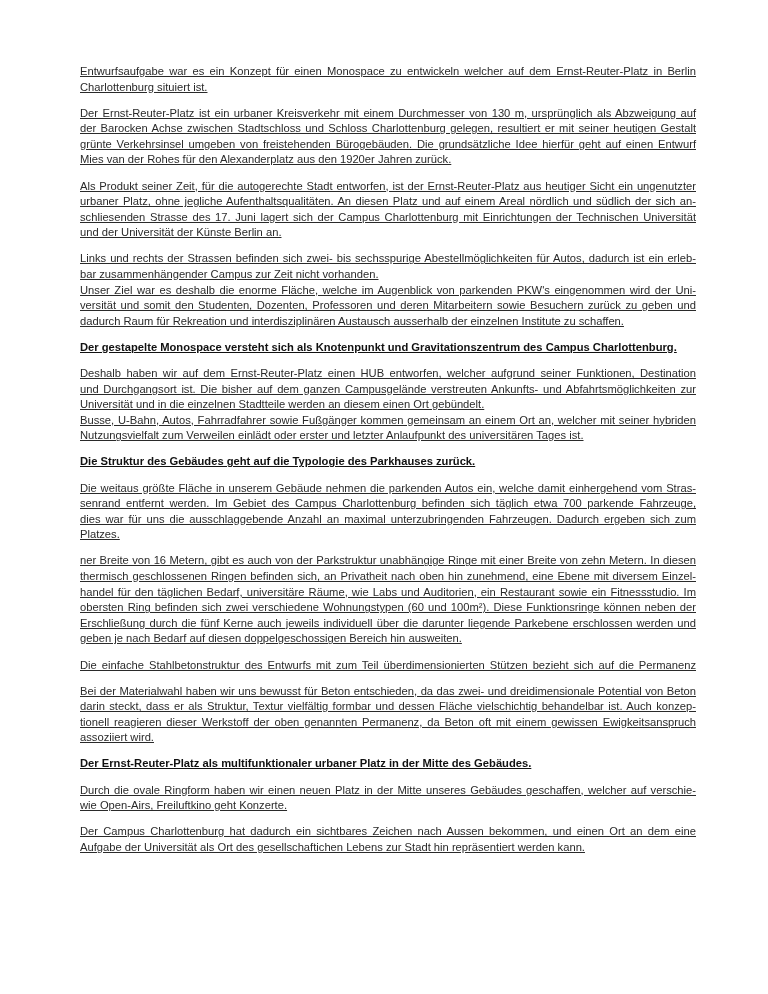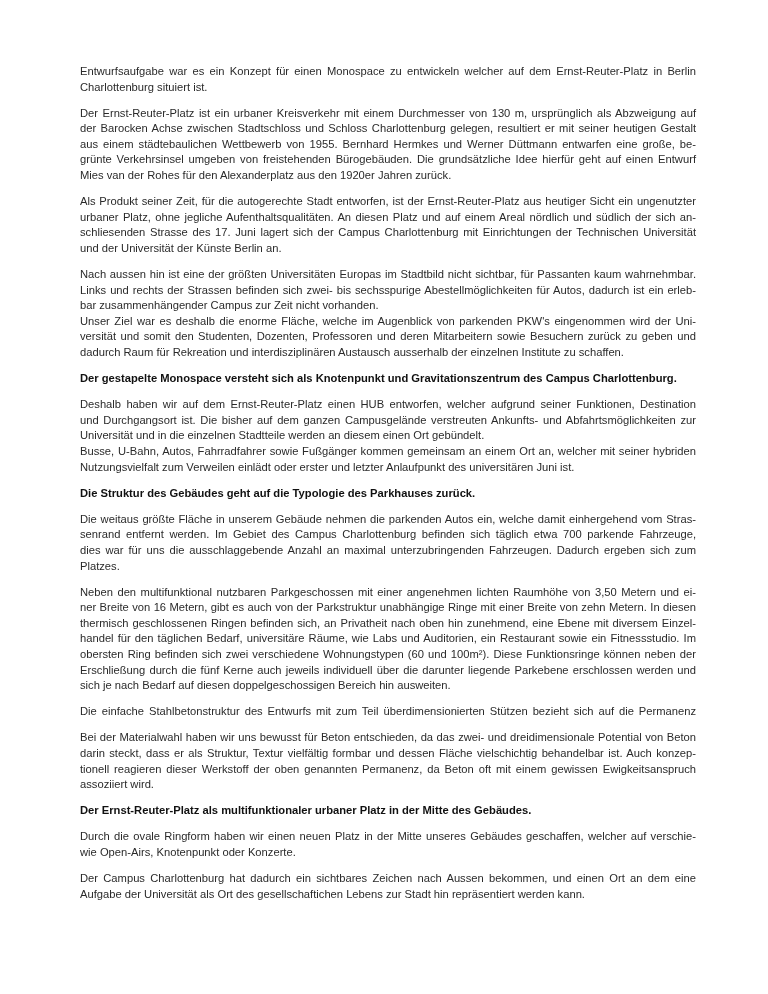--- a/index.html
+++ b/index.html
@@ -27,20 +27,21 @@
     }
     .page p {
       margin: 0 0 10.5px 0;
     }
     .page p.heading {
       font-weight: bold;
       color: #111111;
     }
     .line {
       display: block;
+      text-decoration: underline;
     }
     .line.justify {
       text-align: justify;
       text-align-last: justify;
     }
     .line.left {
       text-align: center;
       text-align-last: left;
     }
   </style>
@@ -50,92 +51,89 @@
 <div class="page">
 
   <p>
     <span class="line justify">Entwurfsaufgabe war es ein Konzept für einen Monospace zu entwickeln welcher auf dem Ernst-Reuter-Platz in Berlin</span>
     <span class="line left">Charlottenburg situiert ist.</span>
   </p>
 
   <p>
     <span class="line justify">Der Ernst-Reuter-Platz ist ein urbaner Kreisverkehr mit einem Durchmesser von 130 m, ursprünglich als Abzweigung auf</span>
     <span class="line justify">der Barocken Achse zwischen Stadtschloss und Schloss Charlottenburg gelegen, resultiert er mit seiner heutigen Gestalt</span>
-    <span class="line justify">aus einem städtebaulichen Wettbewerb von 1955. Bernhard Hermkes und Werner Düttmann entwarfen eine große, be-</span>
     <span class="line justify">grünte Verkehrsinsel umgeben von freistehenden Bürogebäuden. Die grundsätzliche Idee hierfür geht auf einen Entwurf</span>
     <span class="line left">Mies van der Rohes für den Alexanderplatz aus den 1920er Jahren zurück.</span>
   </p>
 
   <p>
     <span class="line justify">Als Produkt seiner Zeit, für die autogerechte Stadt entworfen, ist der Ernst-Reuter-Platz aus heutiger Sicht ein ungenutzter</span>
     <span class="line justify">urbaner Platz, ohne jegliche Aufenthaltsqualitäten. An diesen Platz und auf einem Areal nördlich und südlich der sich an-</span>
     <span class="line justify">schliesenden Strasse des 17. Juni lagert sich der Campus Charlottenburg mit Einrichtungen der Technischen Universität</span>
     <span class="line left">und der Universität der Künste Berlin an.</span>
   </p>
 
 
   <p>
-    <span class="line justify">Nach aussen hin ist eine der größten Universitäten Europas im Stadtbild nicht sichtbar, für Passanten kaum wahrnehmbar.</span>
     <span class="line justify">Links und rechts der Strassen befinden sich zwei- bis sechsspurige Abestellmöglichkeiten für Autos, dadurch ist ein erleb-</span>
     <span class="line left">bar zusammenhängender Campus zur Zeit nicht vorhanden.</span>
     <span class="line justify">Unser Ziel war es deshalb die enorme Fläche, welche im Augenblick von parkenden PKW's eingenommen wird der Uni-</span>
     <span class="line justify">versität und somit den Studenten, Dozenten, Professoren und deren Mitarbeitern sowie Besuchern zurück zu geben und</span>
     <span class="line left">dadurch Raum für Rekreation und interdisziplinären Austausch ausserhalb der einzelnen Institute zu schaffen.</span>
   </p>
 
   <p class="heading">
     <span class="line left">Der gestapelte Monospace versteht sich als Knotenpunkt und Gravitationszentrum des Campus Charlottenburg.</span>
   </p>
 
   <p>
     <span class="line justify">Deshalb haben wir auf dem Ernst-Reuter-Platz einen HUB entworfen, welcher aufgrund seiner Funktionen, Destination</span>
     <span class="line justify">und Durchgangsort ist. Die bisher auf dem ganzen Campusgelände verstreuten Ankunfts- und Abfahrtsmöglichkeiten zur</span>
     <span class="line left">Universität und in die einzelnen Stadtteile werden an diesem einen Ort gebündelt.</span>
     <span class="line justify">Busse, U-Bahn, Autos, Fahrradfahrer sowie Fußgänger kommen gemeinsam an einem Ort an, welcher mit seiner hybriden</span>
-    <span class="line left">Nutzungsvielfalt zum Verweilen einlädt oder erster und letzter Anlaufpunkt des universitären Juni ist.</span>
+    <span class="line left">Nutzungsvielfalt zum Verweilen einlädt oder erster und letzter Anlaufpunkt des universitären Tages ist.</span>
   </p>
 
   <p class="heading">
     <span class="line left">Die Struktur des Gebäudes geht auf die Typologie des Parkhauses zurück.</span>
   </p>
 
   <p>
     <span class="line justify">Die weitaus größte Fläche in unserem Gebäude nehmen die parkenden Autos ein, welche damit einhergehend vom Stras-</span>
     <span class="line justify">senrand entfernt werden. Im Gebiet des Campus Charlottenburg befinden sich täglich etwa 700 parkende Fahrzeuge,</span>
     <span class="line justify">dies war für uns die ausschlaggebende Anzahl an maximal unterzubringenden Fahrzeugen. Dadurch ergeben sich zum</span>
     <span class="line left">Platzes.</span>
   </p>
 
   <p>
-    <span class="line justify">Neben den multifunktional nutzbaren Parkgeschossen mit einer angenehmen lichten Raumhöhe von 3,50 Metern und ei-</span>
     <span class="line justify">ner Breite von 16 Metern, gibt es auch von der Parkstruktur unabhängige Ringe mit einer Breite von zehn Metern. In diesen</span>
     <span class="line justify">thermisch geschlossenen Ringen befinden sich, an Privatheit nach oben hin zunehmend, eine Ebene mit diversem Einzel-</span>
     <span class="line justify">handel für den täglichen Bedarf, universitäre Räume, wie Labs und Auditorien, ein Restaurant sowie ein Fitnessstudio. Im</span>
     <span class="line justify">obersten Ring befinden sich zwei verschiedene Wohnungstypen (60 und 100m²). Diese Funktionsringe können neben der</span>
     <span class="line justify">Erschließung durch die fünf Kerne auch jeweils individuell über die darunter liegende Parkebene erschlossen werden und</span>
-    <span class="line left">sich je nach Bedarf auf diesen doppelgeschossigen Bereich hin ausweiten.</span>
+    <span class="line left">geben je nach Bedarf auf diesen doppelgeschossigen Bereich hin ausweiten.</span>
   </p>
 
   <p>
     <span class="line justify">Die einfache Stahlbetonstruktur des Entwurfs mit zum Teil überdimensionierten Stützen bezieht sich auf die Permanenz</span>
   </p>
 
   <p>
     <span class="line justify">Bei der Materialwahl haben wir uns bewusst für Beton entschieden, da das zwei- und dreidimensionale Potential von Beton</span>
     <span class="line justify">darin steckt, dass er als Struktur, Textur vielfältig formbar und dessen Fläche vielschichtig behandelbar ist. Auch konzep-</span>
     <span class="line justify">tionell reagieren dieser Werkstoff der oben genannten Permanenz, da Beton oft mit einem gewissen Ewigkeitsanspruch</span>
     <span class="line left">assoziiert wird.</span>
   </p>
 
   <p class="heading">
     <span class="line left">Der Ernst-Reuter-Platz als multifunktionaler urbaner Platz in der Mitte des Gebäudes.</span>
   </p>
 
   <p>
     <span class="line justify">Durch die ovale Ringform haben wir einen neuen Platz in der Mitte unseres Gebäudes geschaffen, welcher auf verschie-</span>
-    <span class="line left">wie Open-Airs, Knotenpunkt oder Konzerte.</span>
+    <span class="line left">wie Open-Airs, Freiluftkino geht Konzerte.</span>
   </p>
 
   <p>
     <span class="line justify">Der Campus Charlottenburg hat dadurch ein sichtbares Zeichen nach Aussen bekommen, und einen Ort an dem eine</span>
     <span class="line left">Aufgabe der Universität als Ort des gesellschaftichen Lebens zur Stadt hin repräsentiert werden kann.</span>
   </p>
 </div>
 
 </body></html>

